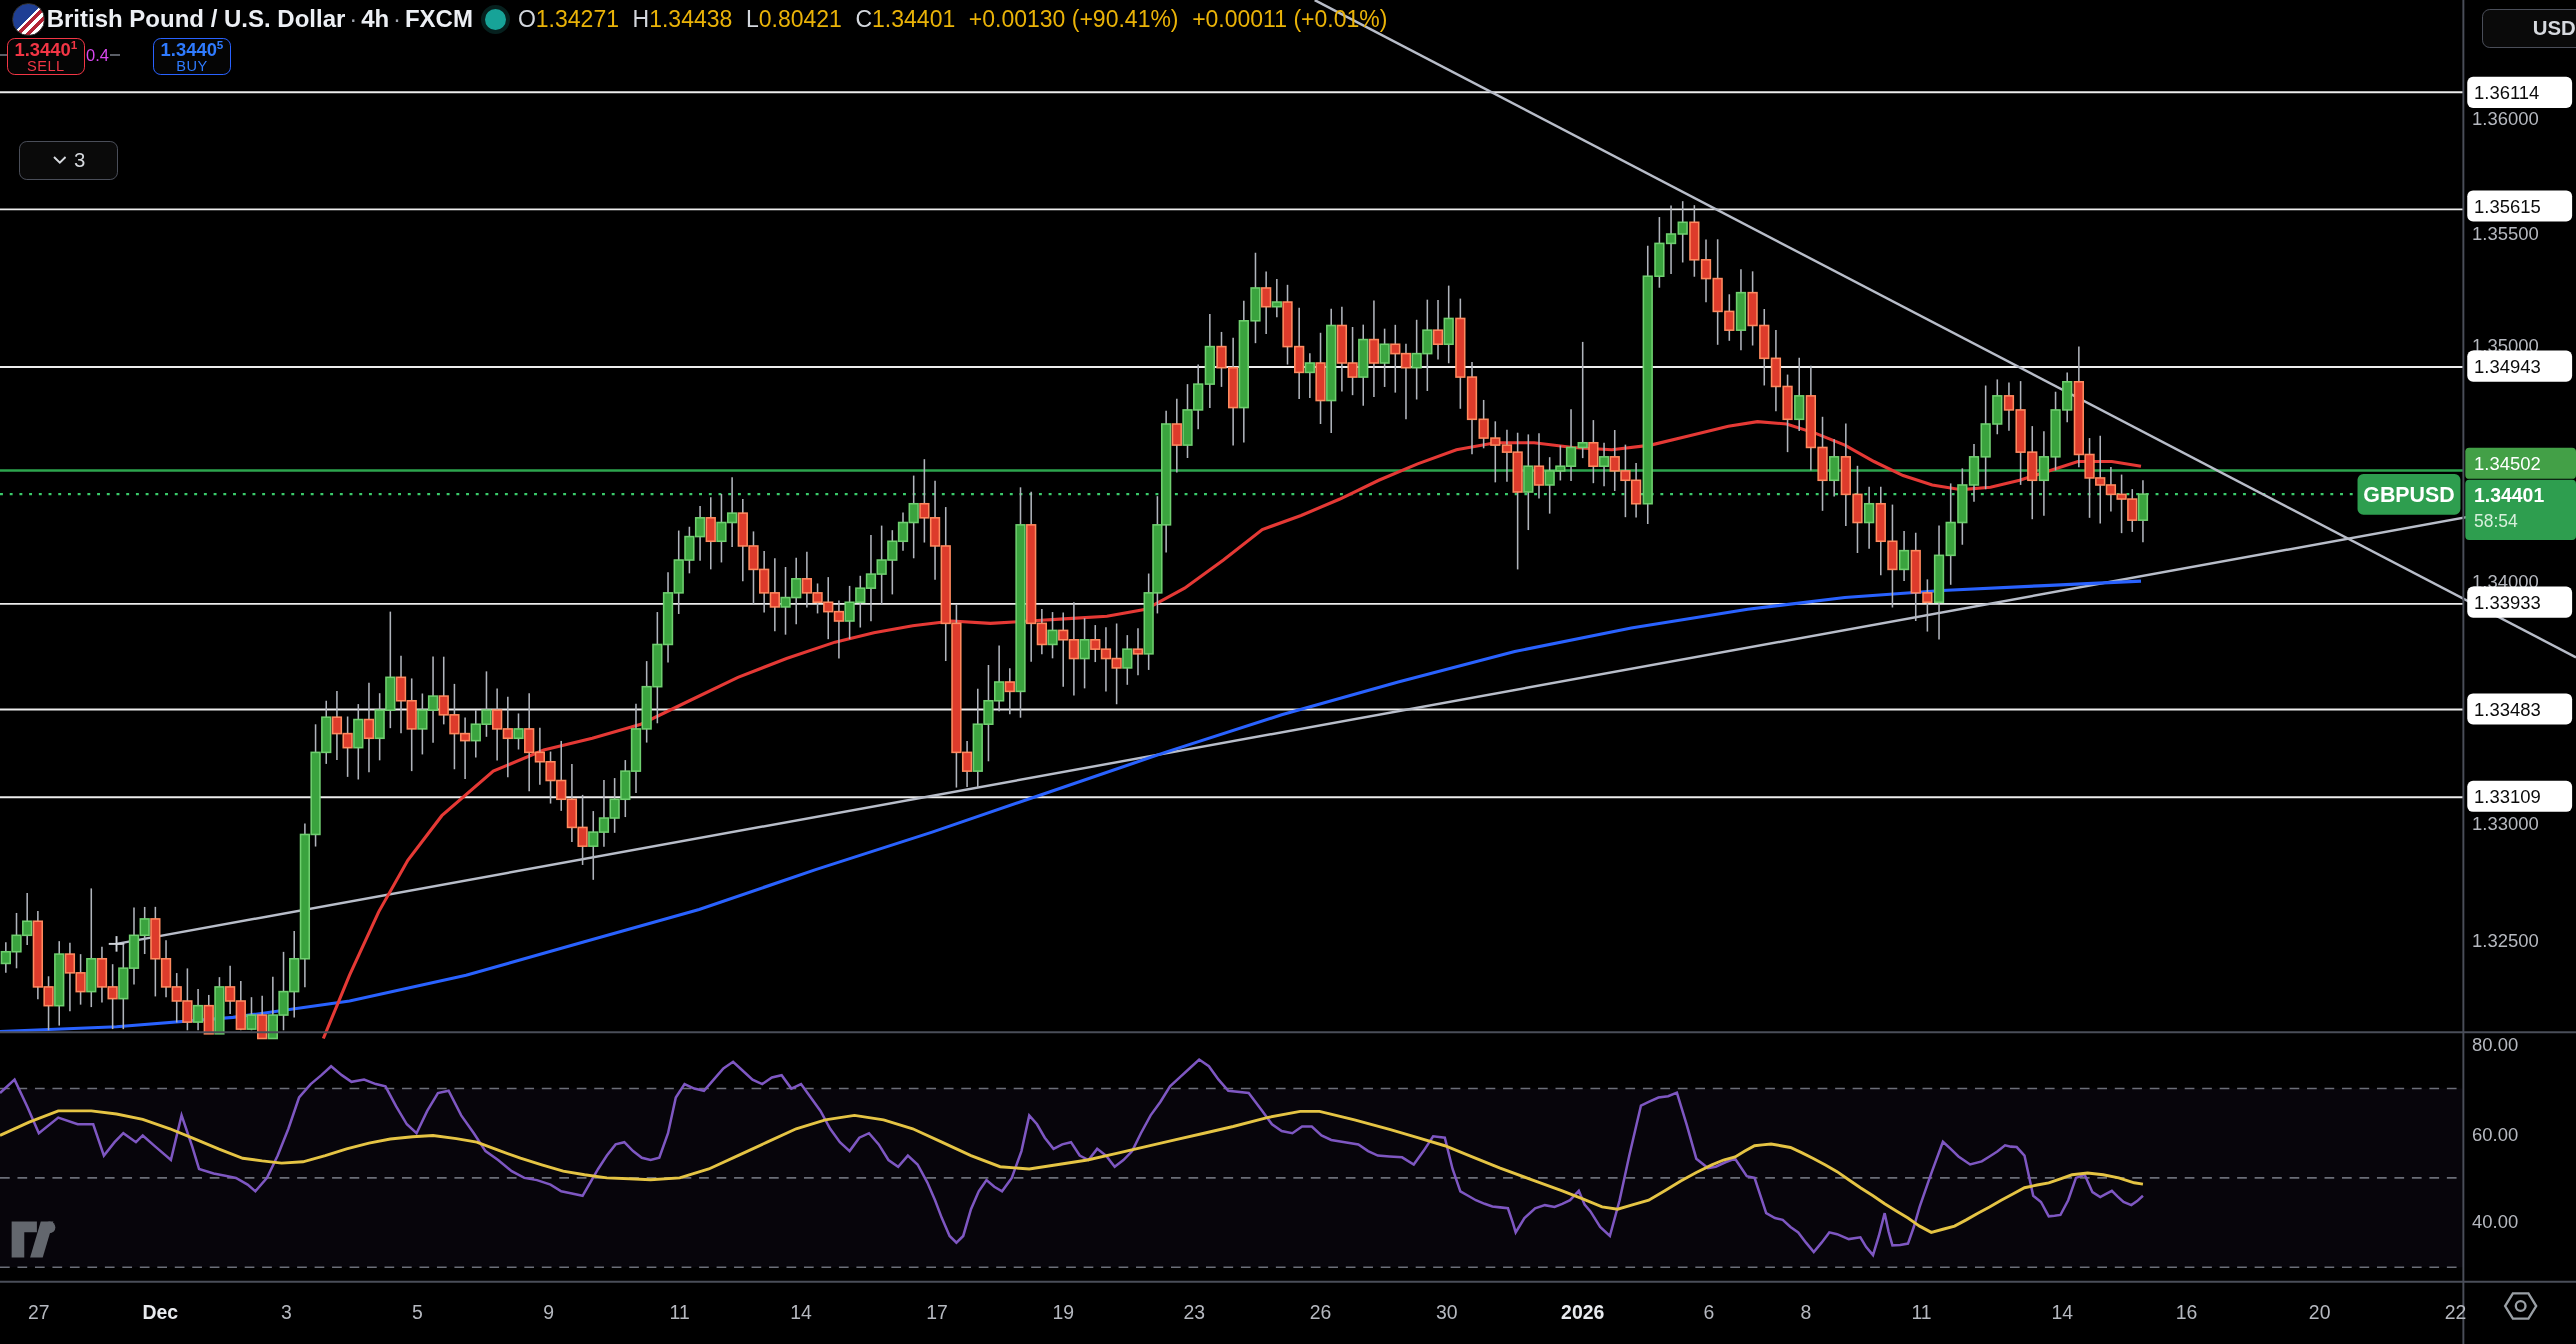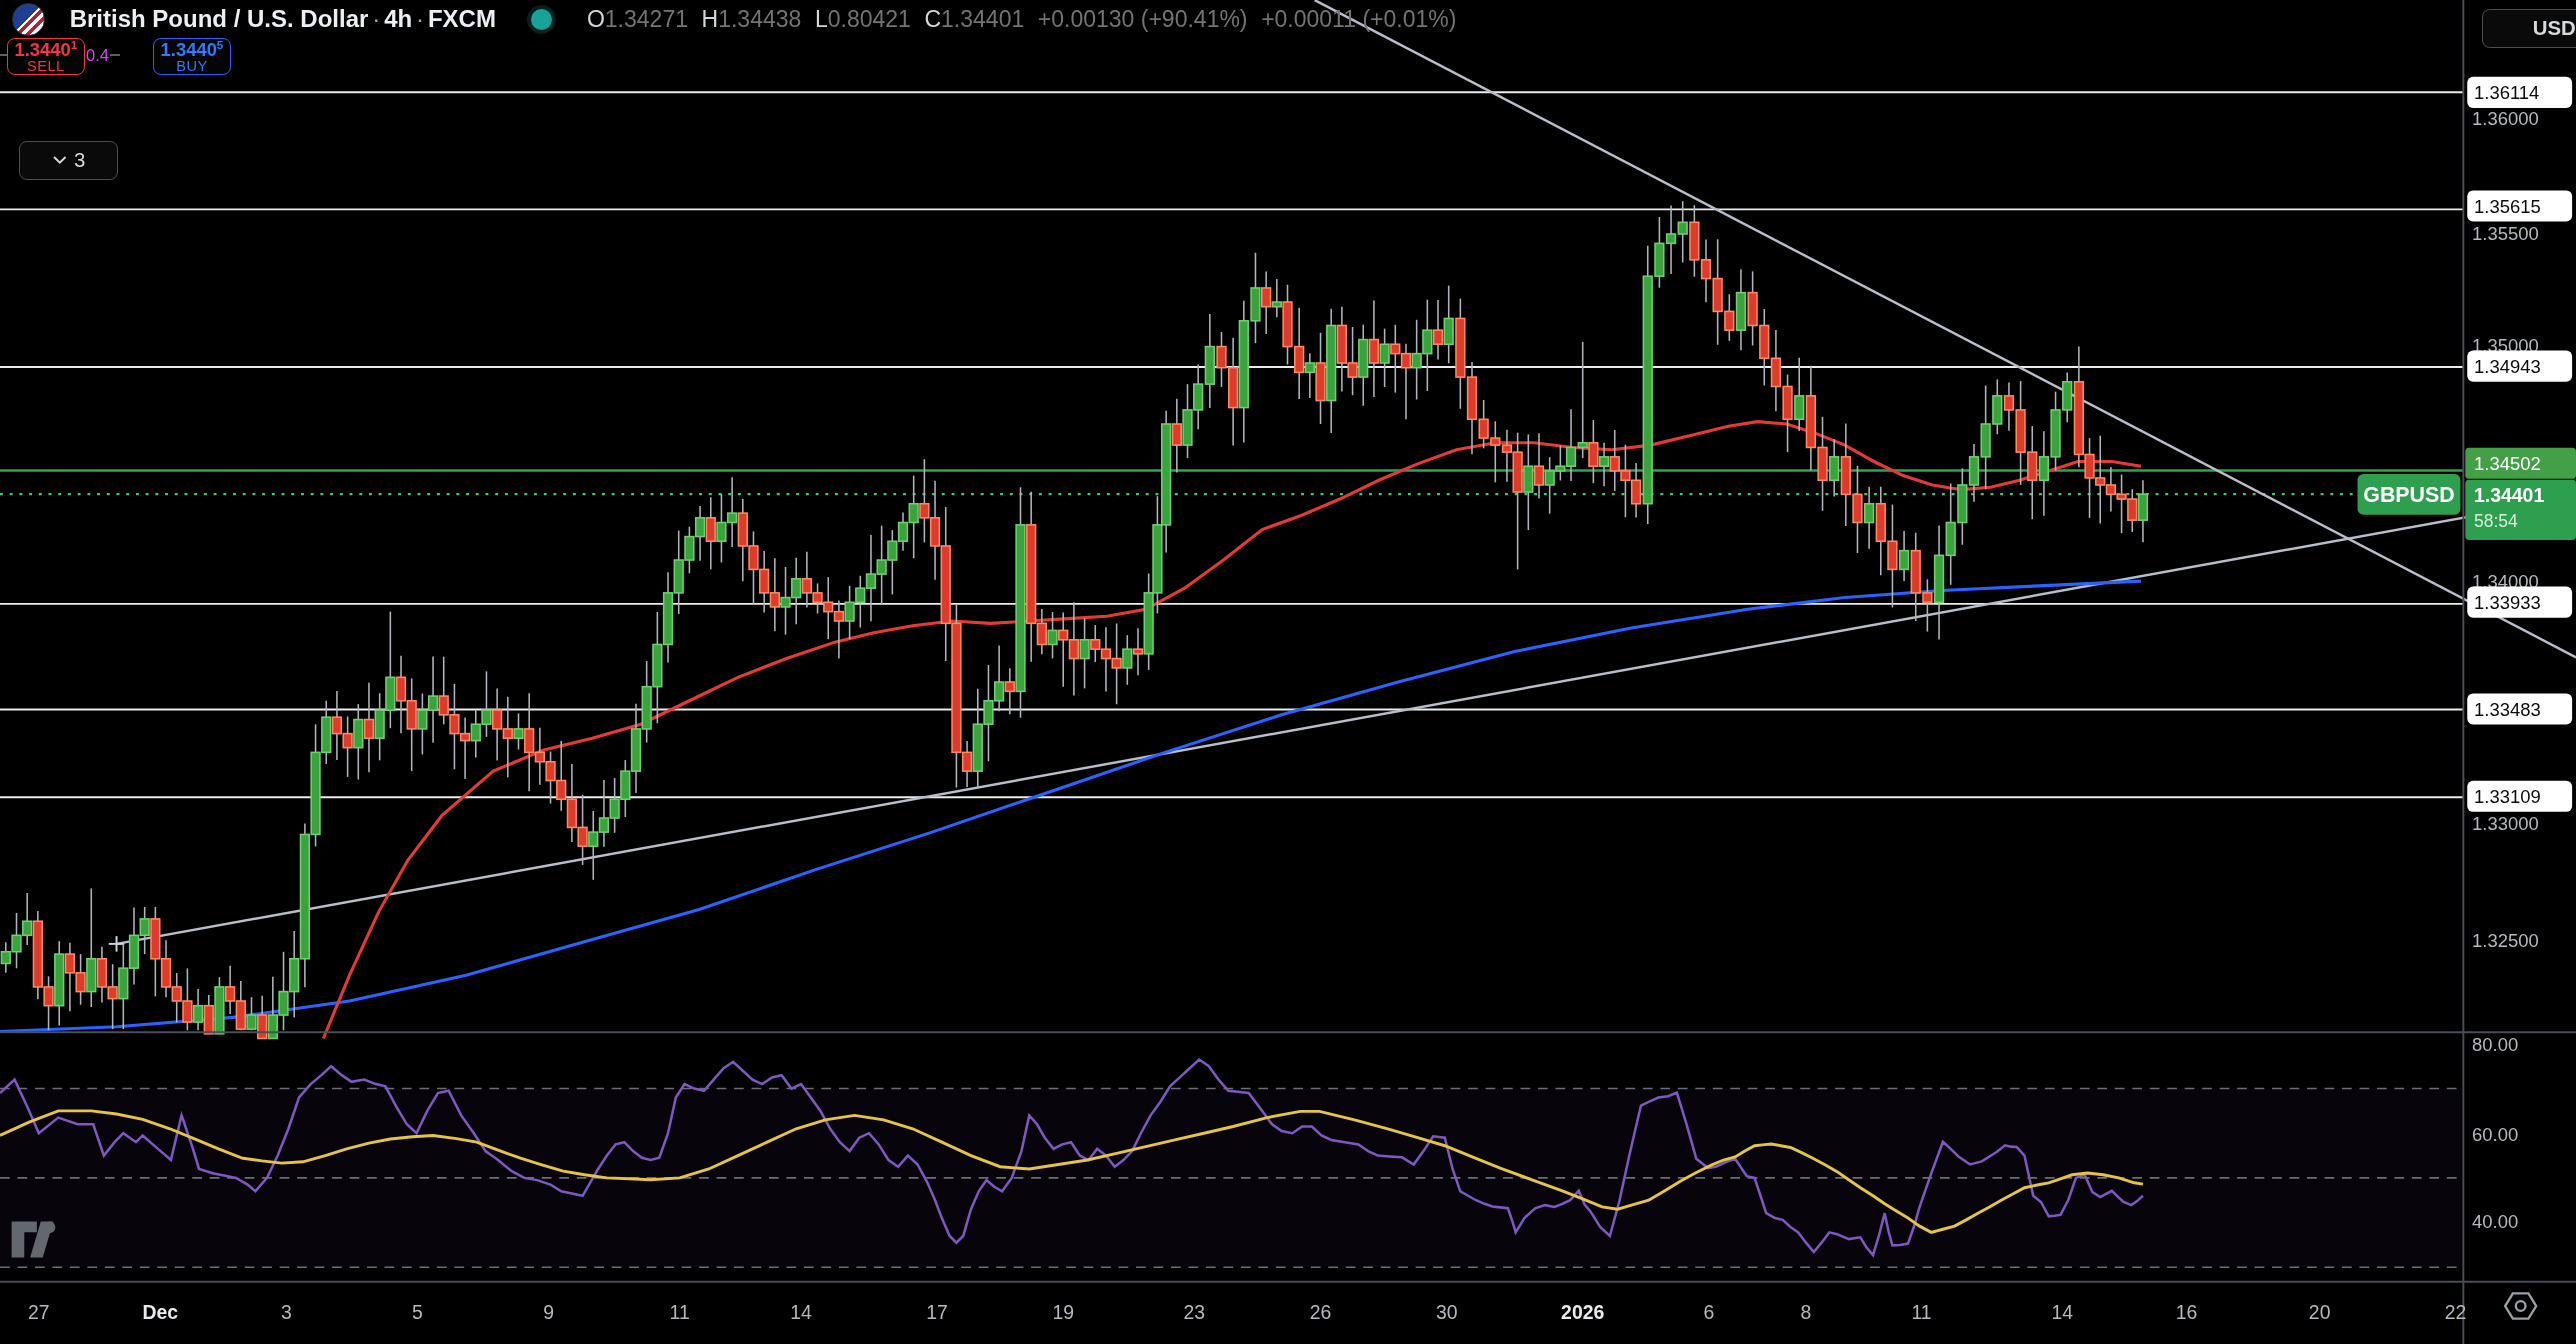--- a/index.html
+++ b/index.html
@@ -1,29 +1,29 @@
 <!DOCTYPE html>
 <html><head>
 <meta charset="utf-8">
 <style>
   html,body{margin:0;padding:0;background:#000;}
   #app{position:relative;width:2576px;height:1345px;background:#000;overflow:hidden;
        font-family:"Liberation Sans",sans-serif;color:#d6d9de;}
   #chart-svg{position:absolute;left:0;top:0;}
   
-  #header{position:absolute;left:11.7px;top:1.9px;height:35px;display:flex;align-items:center;gap:25px;z-index:5;}
+  #header{position:absolute;left:11.7px;top:1.9px;height:35px;display:flex;align-items:center;gap:2px;z-index:5;}
   #flag{width:31px;height:31px;border-radius:50%;
         background:linear-gradient(135deg,#1f3f94 0 48%,#fff 48% 52%,#b22234 52% 60%,#fff 60% 68%,#b22234 68% 76%,#fff 76% 84%,#b22234 84%);
         border:1px solid #333;}
   .title{font-size:24px;font-weight:700;color:#eceff4;white-space:nowrap;}
   .title .sep{color:#9ea4ad;font-weight:400;padding:0 3.9px;}
   #status-dot{width:21.4px;height:21.4px;border-radius:50%;background:#17a398;border:4.9px solid #06201e;margin:0 5.8px;}
   #ohlc{display:flex;gap:13.6px;font-size:23px;white-space:nowrap;}
   #ohlc .lbl{color:#d3d7dd;}
-  #ohlc .val{color:#737373;}
+  #ohlc .val{color:#eab308;}
   
   #spread-line{position:absolute;left:0;top:54px;width:120px;height:1.9px;background:#5a5e66;z-index:4;}
   .order-btn{position:absolute;top:38px;width:76px;height:35px;border-radius:7.8px;background:#050505;
              display:flex;flex-direction:column;align-items:center;justify-content:center;line-height:1.05;z-index:5;cursor:pointer;}
   #sell-btn{left:6.8px;border:1.9px solid #f23645;color:#f23645;}
   #buy-btn{left:117px;border:1.9px solid #2962ff;color:#2f7bff;margin-left:36px;}
   .order-price{font-size:18.4px;font-weight:700;}
   .order-price sup{font-size:11.7px;}
   .order-side{font-size:14.6px;font-weight:400;letter-spacing:0.5px;}
   #spread-badge{position:absolute;left:85px;top:46px;width:25px;text-align:center;font-size:16.5px;color:#d946ef;

